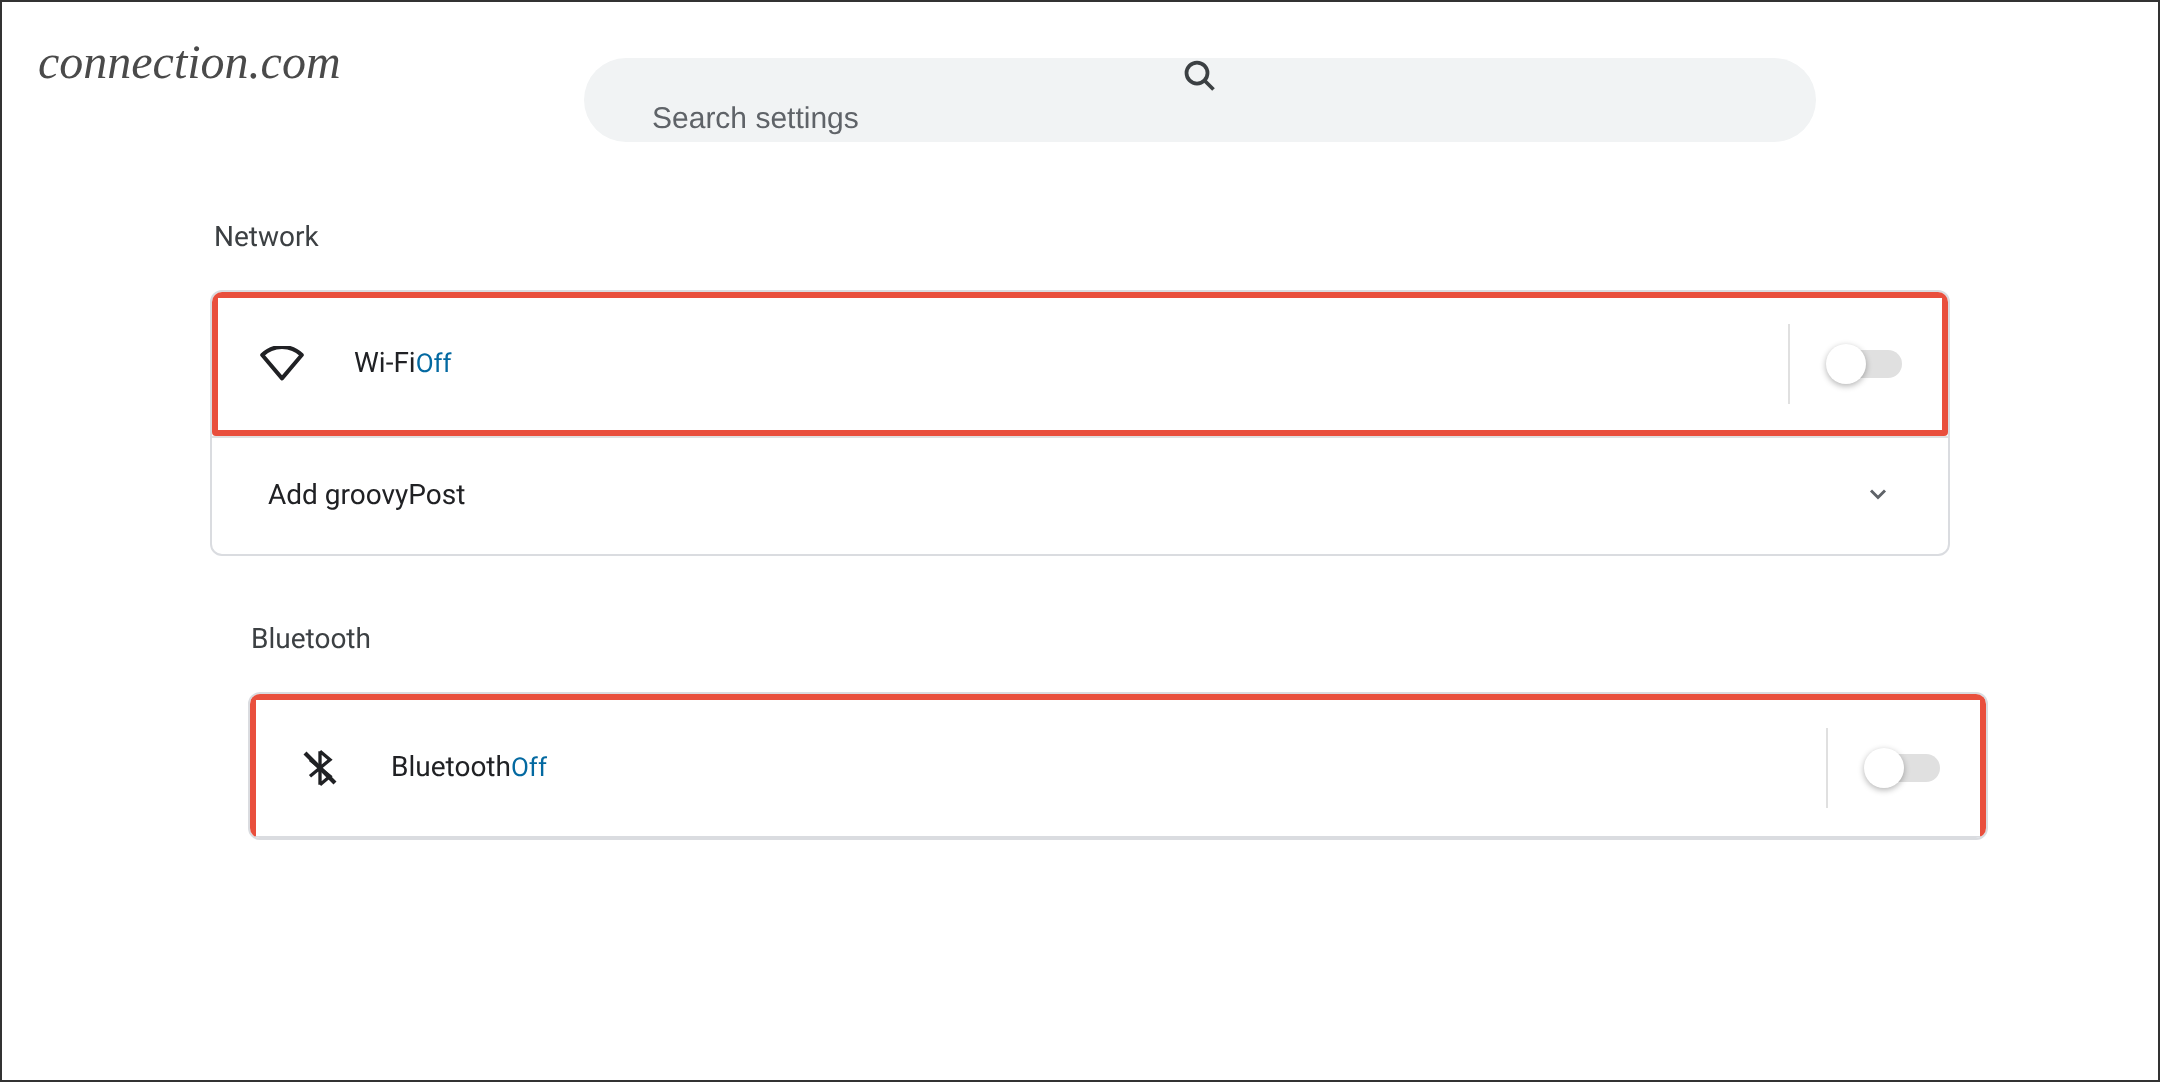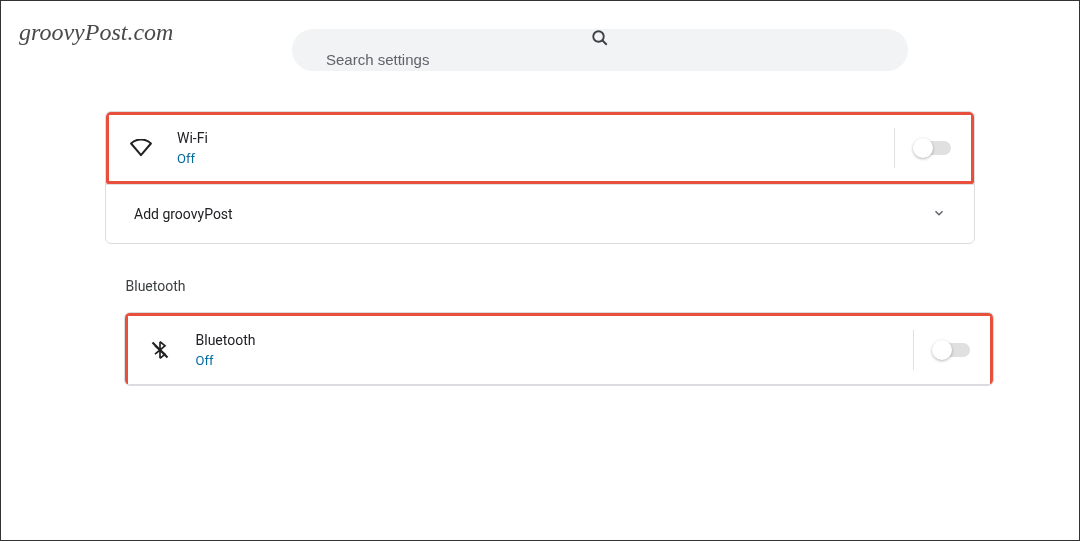--- a/index.html
+++ b/index.html
@@ -87,22 +87,23 @@
     }
     .row-icon {
       width: 24px;
       display: flex;
       justify-content: center;
       align-items: center;
       margin-right: 24px;
     }
     .row-text {
       display: flex;
-      flex-direction: column;
+      flex-direction: row;
       flex: 1;
+      text-align: center;
     }
     .row-title {
       font-size: 14px;
       color: #202124;
       line-height: 20px;
     }
     .row-subtitle {
       font-size: 13px;
       color: #0369a1;
       line-height: 18px;
@@ -151,35 +152,36 @@
       margin-top: 34px;
       margin-left: 37px;
     }
     .bluetooth-card .row {
       border-bottom: 1px solid #dadce0;
     }
   </style>
 </head>
 <body>
 
-<div class="watermark">groovyPost.com</div>
+<div class="watermark">connection.com</div>
 
 <div class="content">
 
   <div class="search-bar">
     <span>
       <svg width="18" height="18" viewBox="0 0 24 24" fill="none" stroke="#3c4043" stroke-width="2.5">
         <circle cx="10" cy="10" r="7"></circle>
         <line x1="15" y1="15" x2="21" y2="21"></line>
       </svg>
     </span>
     <input class="search-input" type="text" placeholder="Search settings" style="">
   </div>
 
   <div class="section">
+    <div class="section-title">Network</div>
     <div class="card">
       <div class="row row-highlight">
         <div class="row-icon">
           <svg width="22" height="18" viewBox="0 0 24 20" fill="none">
             <path d="M12 18 L1 5 C7 -1 17 -1 23 5 Z" stroke="#202124" stroke-width="2.2" fill="none" stroke-linejoin="round"></path>
           </svg>
         </div>
         <div class="row-text">
           <div class="row-title">Wi-Fi</div>
           <div class="row-subtitle">Off</div>

